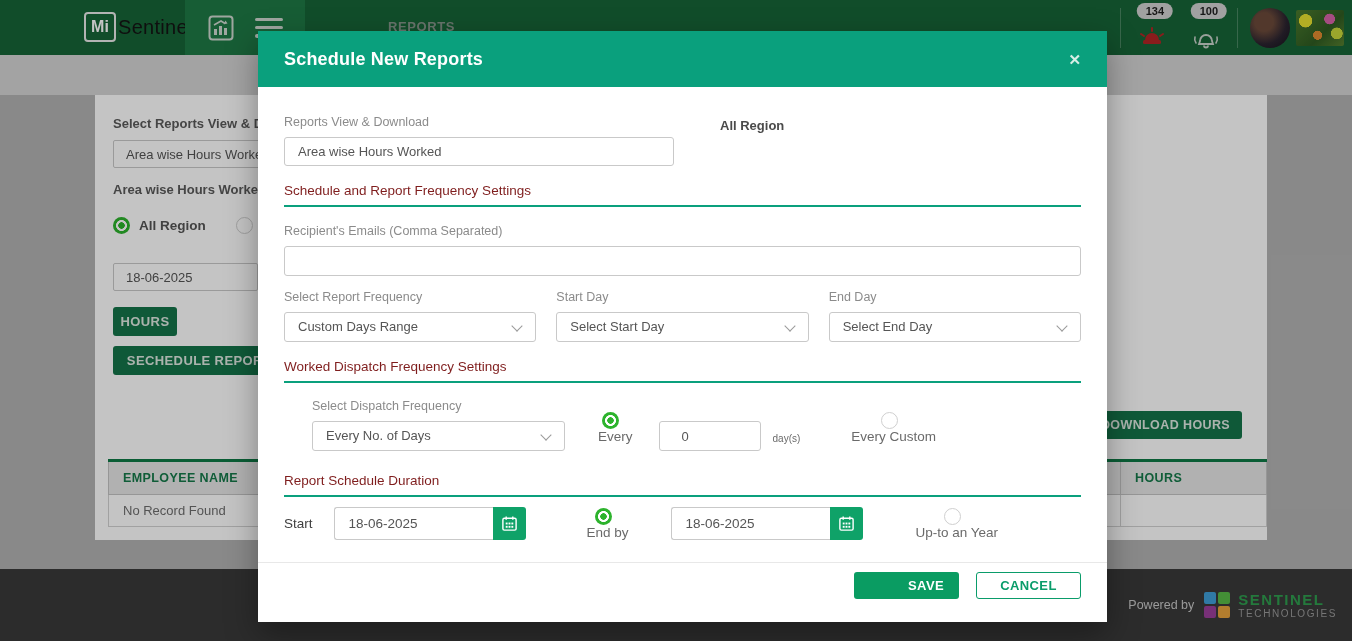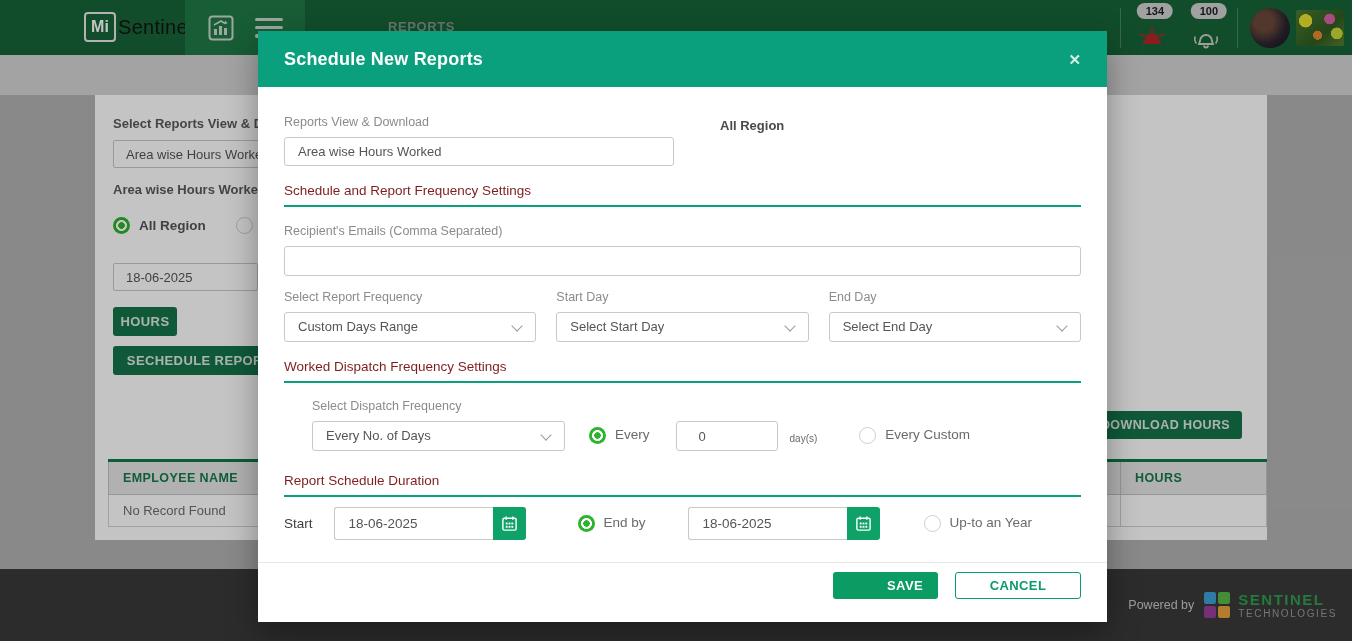--- a/index.html
+++ b/index.html
@@ -93,41 +93,41 @@
   .sel-row { display:flex; gap:20px; margin-top:14px; }
   .sel-col { flex:1; }
   .sel { position:relative; margin-top:8px; border:1px solid #c9c9c9; border-radius:3px; height:30px; line-height:28px;
          font-size:13px; color:#555; padding:0 30px 0 13px; cursor:pointer; background:#fff; white-space:nowrap; overflow:hidden; }
   .chev { position:absolute; right:14px; top:9px; width:8px; height:8px; border-right:1.5px solid #9a9a9a;
           border-bottom:1.5px solid #9a9a9a; transform:rotate(45deg); }
 
   .dispatch-row { display:flex; align-items:flex-end; margin-top:16px; }
   .dispatch-col { width:253px;margin-left:28px; }
   .dispatch-col .sel { margin-top:8px; }
-  .radio-item { display:flex; align-items:flex-start; }
+  .radio-item { display:flex; align-items:center;flex-direction:column; }
   .radio { width:17px; height:17px; border-radius:50%; flex:0 0 auto; }
   .radio.on { background:radial-gradient(circle, #2db32d 0 3px, #ffffff 3.5px 5.2px, #2db32d 5.8px 100%); }
   .radio.off { border:1.5px solid #cfcfcf; background:#fff; }
   .radio-lbl { font-size:13.5px; color:#6a6a6a; margin-left:9px; white-space:nowrap; }
   .num-inp { width:102px; height:30px; text-align:left; padding-left:22px; }
   .suffix { font-size:10px; color:#6a6a6a; margin:0 0 8px 12px; }
 
   .duration-row { display:flex; align-items:center; margin-top:10px; }
   .start-lbl { font-size:13.5px; color:#404040; margin-right:21px; }
   .date-group { display:flex; }
   .date-inp { width:159px; height:33px; border:1px solid #c9c9c9; border-right:none; border-radius:3px 0 0 3px;
               font-size:13.5px; color:#555; padding:0 14px; font-family:"Liberation Sans",sans-serif; }
   .cal-btn { width:33px; height:33px; background:#0fa268; border:none; border-radius:0 3px 3px 0; cursor:pointer;
              display:flex; align-items:center; justify-content:center; }
 
   .modal-footer { position:absolute; left:0; right:0; top:531px; bottom:0; border-top:1px solid #e8e8e8;
                   padding:9px 26px 0; text-align:right; }
   .btn-save { width:105px; height:27px; background:#0a9c62; color:#fff; border:none; border-radius:3px;
               font-size:13px; font-weight:bold; letter-spacing:0.4px; cursor:pointer; font-family:"Liberation Sans",sans-serif;padding-left:40px; }
-  .btn-cancel { width:126px; height:27px; background:#fff; color:#0a9c6a; border:1px solid #0a9c6a; border-radius:3px;
+  .btn-cancel { width:105px; height:27px; background:#fff; color:#0a9c6a; border:1px solid #0a9c6a; border-radius:3px;
                 font-size:13px; font-weight:bold; letter-spacing:0.4px; margin-left:13px; cursor:pointer; font-family:"Liberation Sans",sans-serif; }
 </style>
 </head>
 <body>
 
 <div class="screen">
 
   <div class="topbar">
     <div class="logo">
       <span class="logo-mi">Mi</span>

